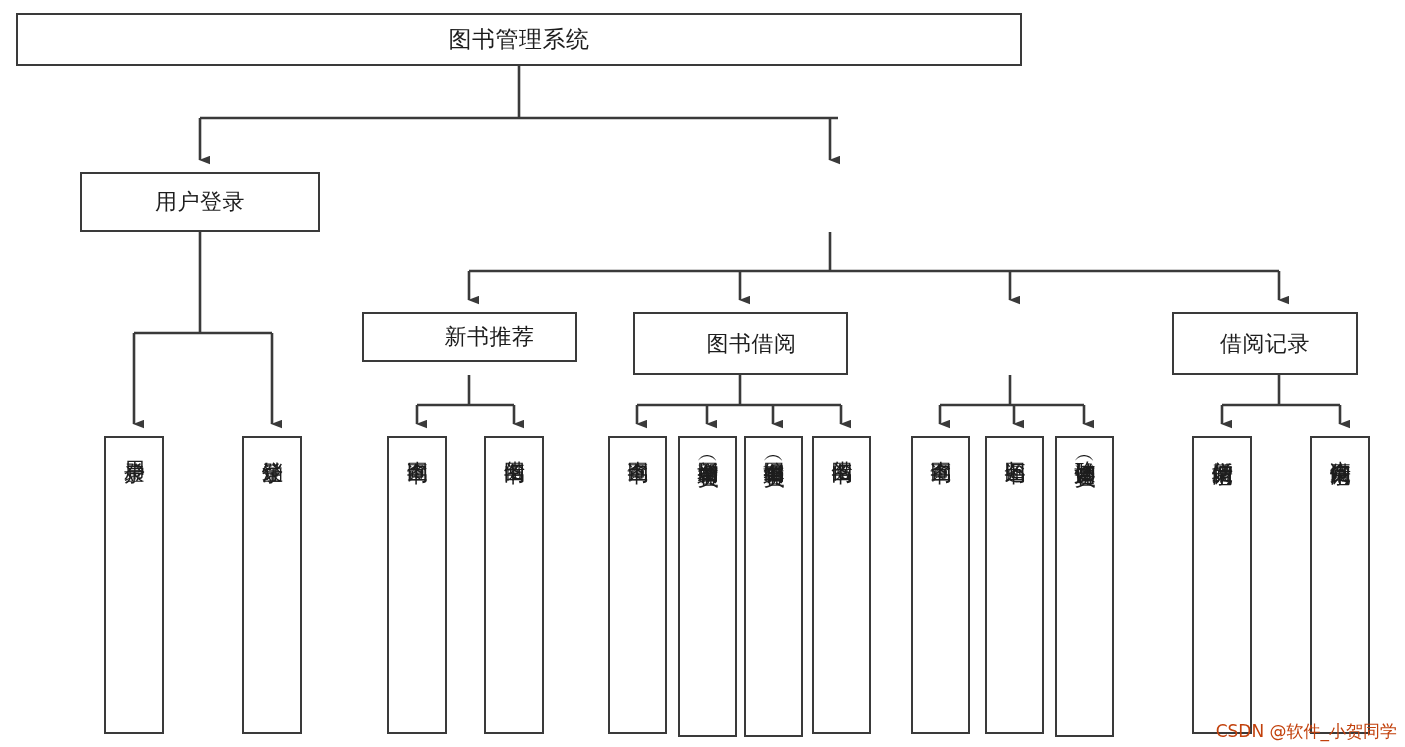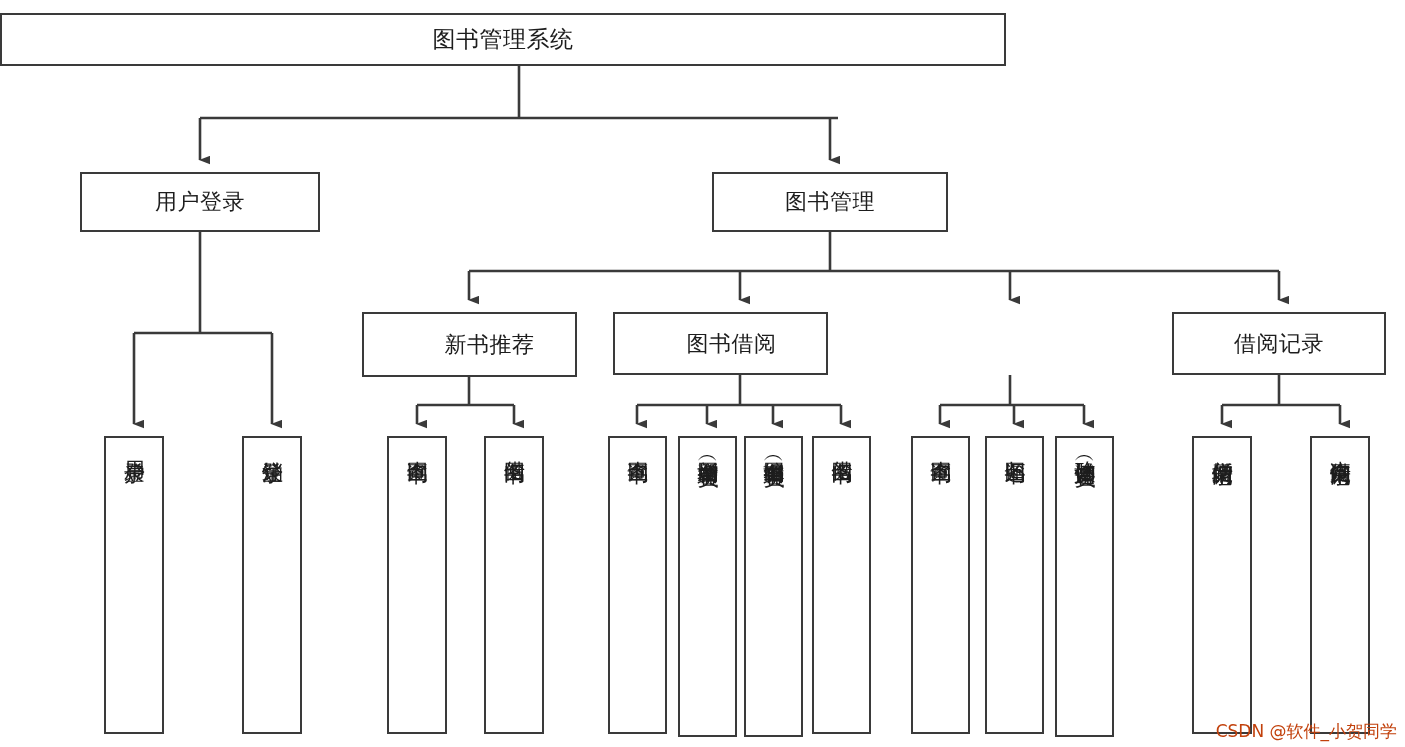--- a/index.html
+++ b/index.html
@@ -133,38 +133,35 @@
     </g>
 
     <g stroke="#3a3a3a" stroke-width="2.6" fill="none">
       <path d="M1279,375 L1279,405"></path>
       <path d="M1222,405 L1340,405"></path>
       <path d="M1222,405 L1222,424" marker-end="url(#arrowhead)"></path>
       <path d="M1340,405 L1340,424" marker-end="url(#arrowhead)"></path>
     </g>
   </svg>
 
-  <div class="node root horizontal" style="left: 0; top: 13px; width: 1006px; height: 53px;">
+  <div class="node root horizontal" style="left: 16px; top: 13px; width: 1006px; height: 53px;">
     <span class="node-label">图书管理系统</span>
   </div>
 
   <div class="node horizontal" style="left: 80px; top: 172px; width: 240px; height: 60px;">
     <span class="node-label">用户登录</span>
   </div>
-  <div class="node horizontal" style="left: 712px; top: 172px; width: 236px; height: 60px;">
-    <span class="node-label">图书管理</span>
-  </div>
-
-  <div class="node horizontal" style="left: 362px; top: 312px; width: 215px; height: 65px; padding-left: 40px;">
+
+  <div class="node horizontal" style="left: 362px; top: 312px; width: 215px; height: 50px; padding-left: 40px;">
     <span class="node-label">新书推荐</span>
   </div>
-  <div class="node horizontal" style="left: 613px; top: 312px; width: 215px; height: 63px; padding-left: 22px;">
+  <div class="node horizontal" style="left: 633px; top: 312px; width: 215px; height: 63px; padding-left: 22px;">
     <span class="node-label">图书借阅</span>
   </div>
-  <div class="node horizontal" style="left: 1172px; top: 312px; width: 214px; height: 63px;">
+  <div class="node horizontal" style="left: 1172px; top: 312px; width: 186px; height: 63px;">
     <span class="node-label">借阅记录</span>
   </div>
 
   <div class="node vertical" style="left: 104px; top: 436px; width: 60px; height: 298px;">
     <span class="node-label">用户登录</span>
   </div>
   <div class="node vertical" style="left: 242px; top: 436px; width: 60px; height: 298px;">
     <span class="node-label">注销登录</span>
   </div>
   <div class="node vertical" style="left: 387px; top: 436px; width: 60px; height: 298px;">

